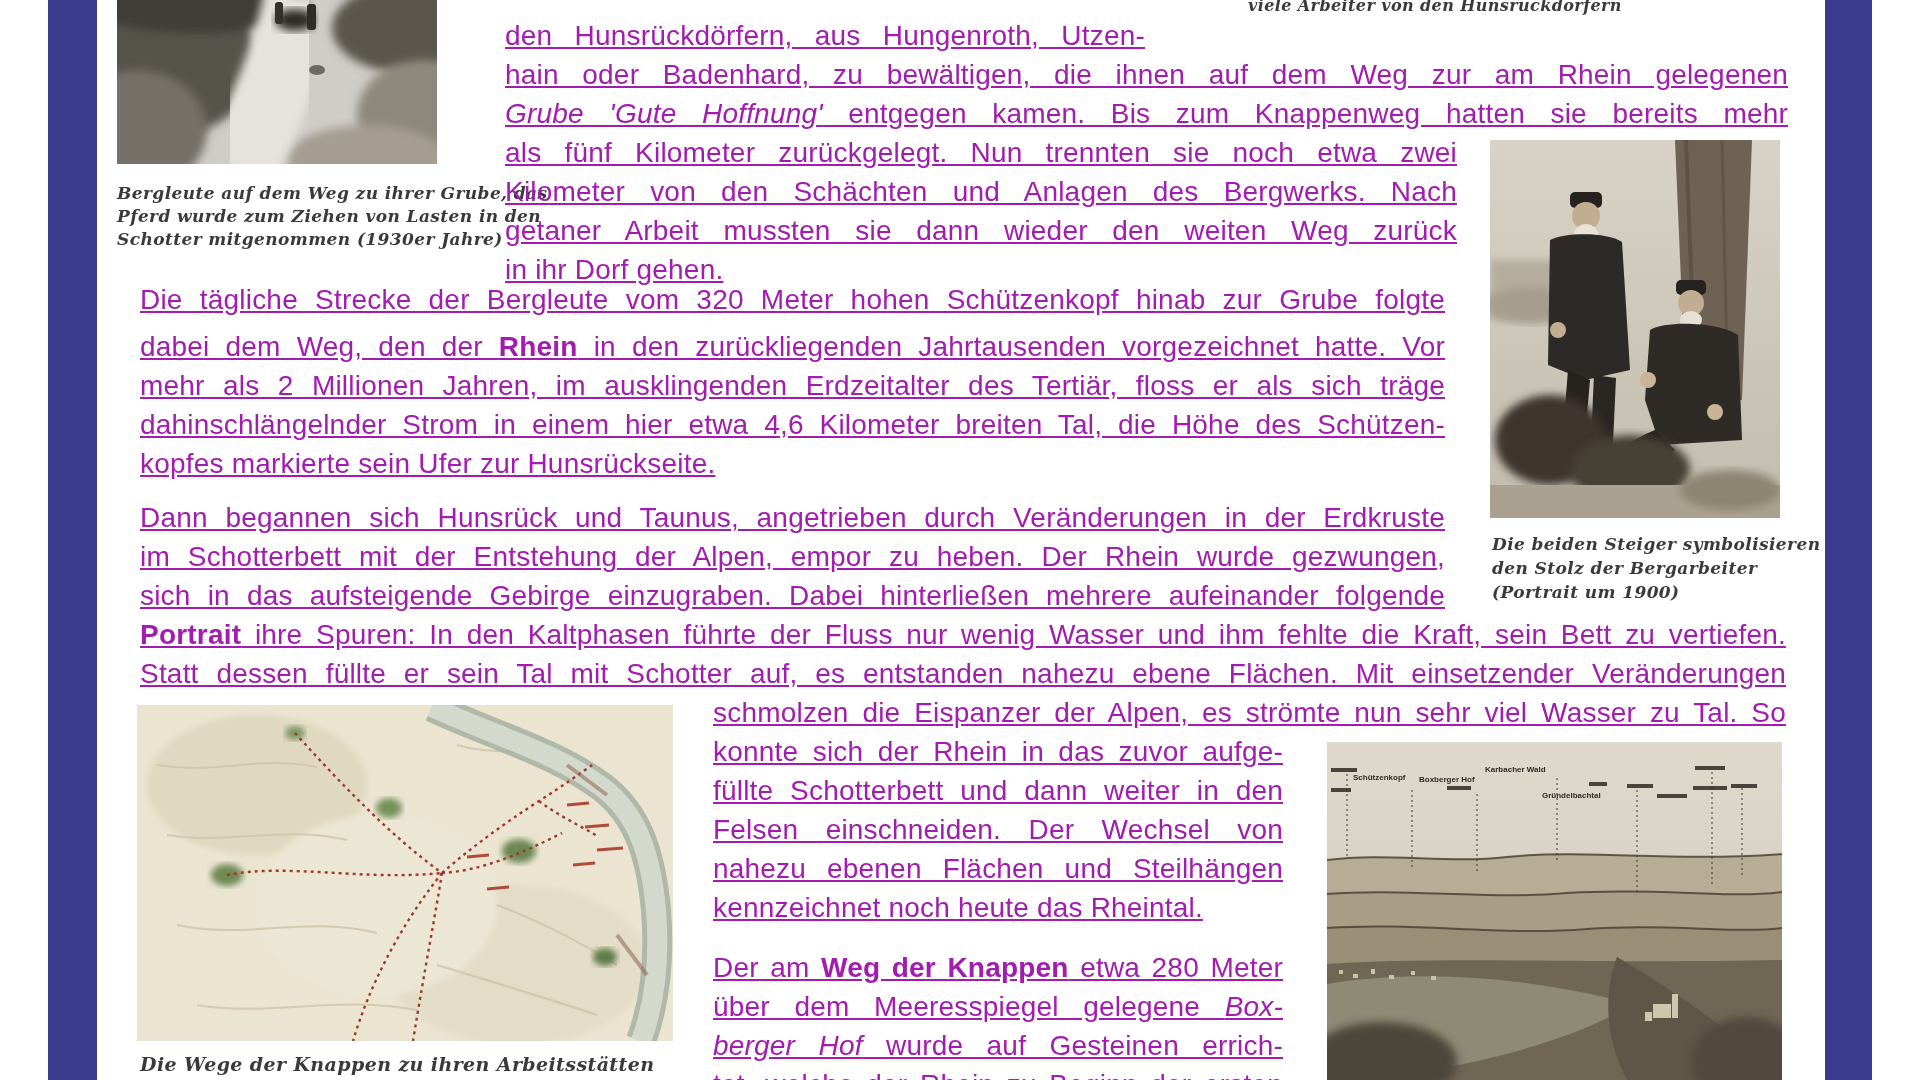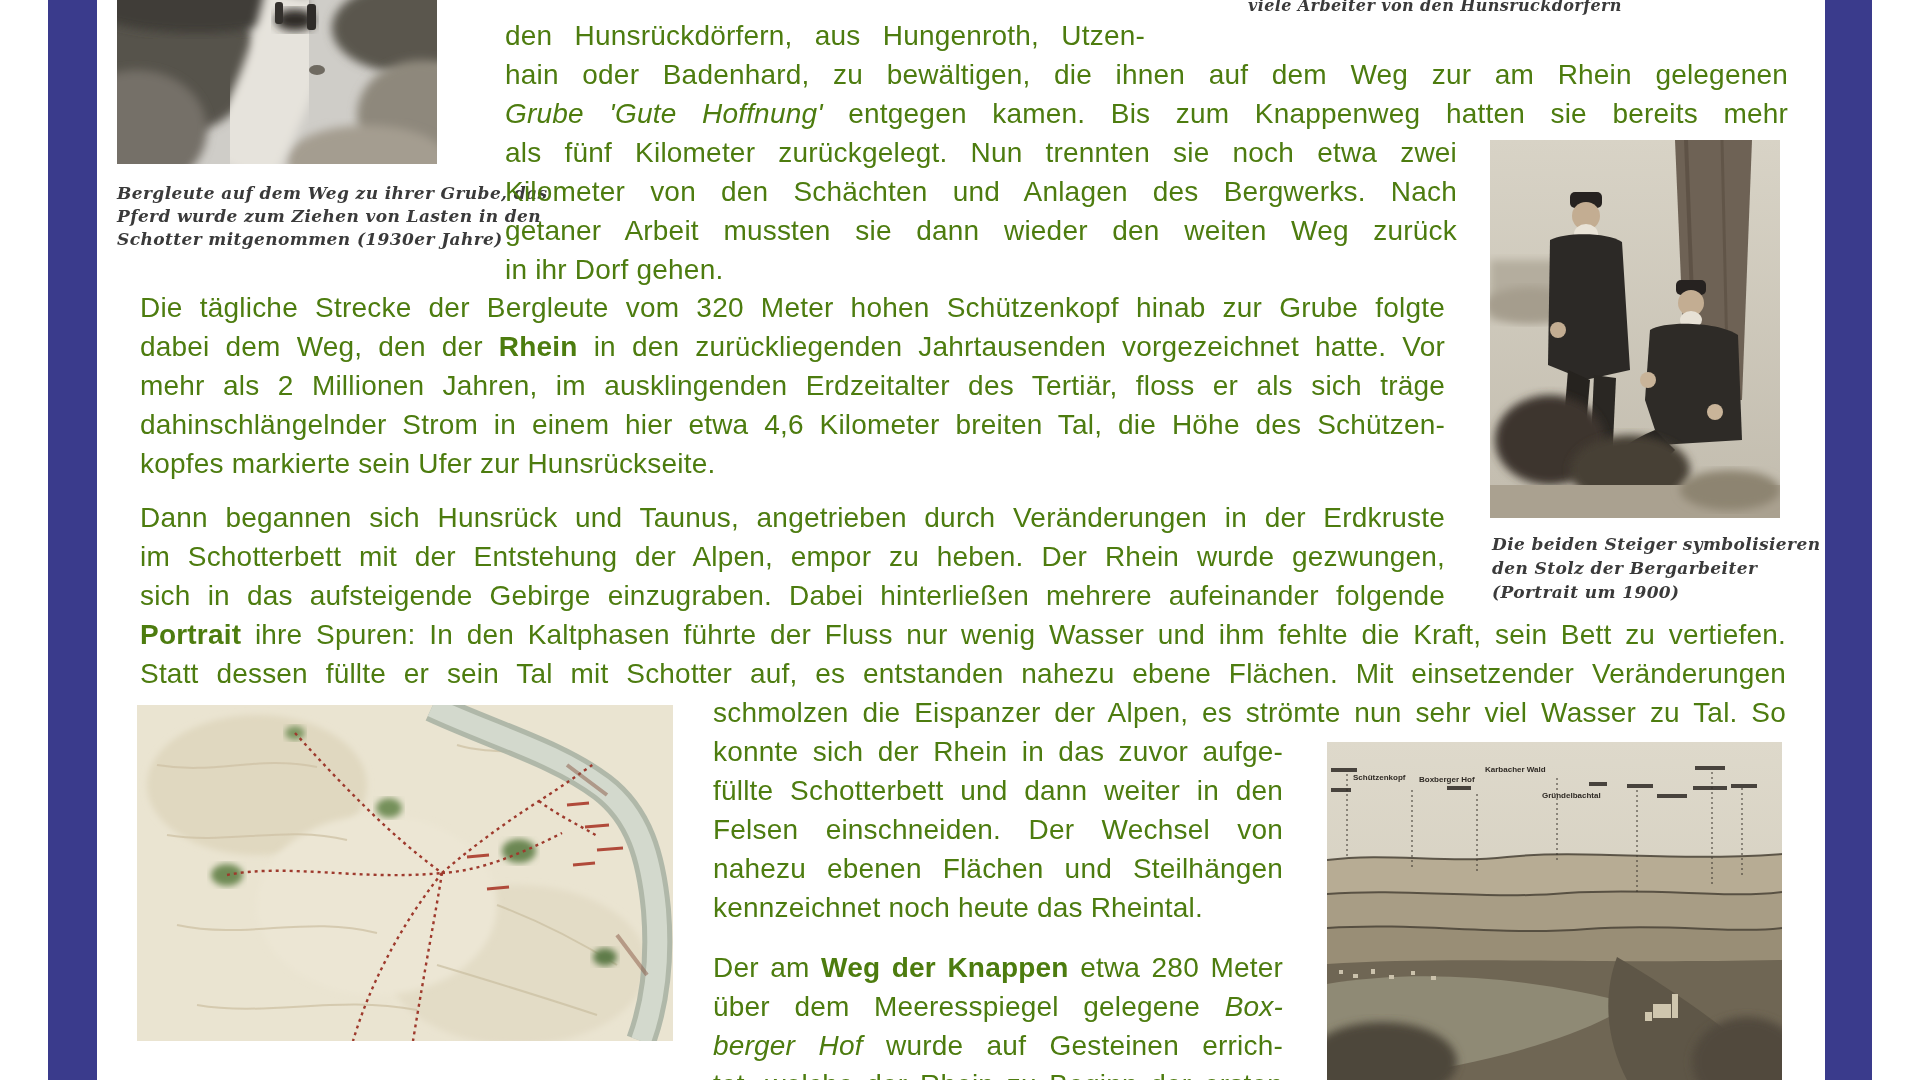--- a/index.html
+++ b/index.html
@@ -3,21 +3,21 @@
 <meta charset="utf-8">
 <style>
   html,body{margin:0;padding:0;}
   body{width:1920px;height:1080px;overflow:hidden;background:#ffffff;}
   .poster{position:absolute;left:0;top:0;width:1920px;height:1080px;background:#ffffff;overflow:hidden;
           font-family:"Liberation Sans",sans-serif;color:#3d3d3d;}
   .stripe{position:absolute;top:0;bottom:0;background:#3a3b8c;}
   .stripe.left{left:48px;width:49px;}
   .stripe.right{left:1825px;width:47px;}
   .ln{position:absolute;height:39px;line-height:39px;font-size:28px;letter-spacing:0.2px;
-      text-align:justify;text-align-last:justify;white-space:nowrap;color:#4d7c0f;}
+      text-align:justify;text-align-last:justify;white-space:nowrap;color:#a21caf;text-decoration:underline;}
   .ln.last{text-align-last:left;}
   .b{font-weight:700;margin-top:28px;}
   .i{font-style:italic;}
   .cap{position:absolute;font-family:"DejaVu Serif",serif;font-style:italic;font-weight:700;
        color:#3a3a3a;font-size:17px;line-height:23px;letter-spacing:0.4px;white-space:nowrap;}
   .photo{position:absolute;overflow:hidden;}
   svg{display:block;}
 </style>
 </head>
 <body>
@@ -61,21 +61,21 @@
     <div class="ln" style="left:505px;top:16px;width:640px">den Hunsrückdörfern, aus Hungenroth, Utzen-</div>
     <div class="ln" style="left:505px;top:55px;width:1283px">hain oder Badenhard, zu bewältigen, die ihnen auf dem Weg zur am Rhein gelegenen</div>
     <div class="ln" style="left:505px;top:94px;width:1283px"><span class="i">Grube 'Gute Hoffnung'</span><span> entgegen kamen. Bis zum Knappenweg hatten sie bereits mehr</span></div>
     <div class="ln" style="left:505px;top:133px;width:952px">als fünf Kilometer zurückgelegt. Nun trennten sie noch etwa zwei</div>
     <div class="ln" style="left:505px;top:172px;width:952px">Kilometer von den Schächten und Anlagen des Bergwerks. Nach</div>
     <div class="ln" style="left:505px;top:211px;width:952px">getaner Arbeit mussten sie dann wieder den weiten Weg zurück</div>
     <div class="ln last" style="left:505px;top:250px;width:952px">in ihr Dorf gehen.</div>
   </div>
 
   <div>
-    <div class="ln" style="left:140px;top:288px;width:1305px">Die tägliche Strecke der Bergleute vom 320 Meter hohen Schützenkopf hinab zur Grube folgte</div>
+    <div class="ln" style="left:140px;top:280px;width:1305px">Die tägliche Strecke der Bergleute vom 320 Meter hohen Schützenkopf hinab zur Grube folgte</div>
     <div class="ln" style="left:140px;top:327px;width:1305px"><span>dabei dem Weg, den der </span><span class="b">Rhein</span><span> in den zurückliegenden Jahrtausenden vorgezeichnet hatte. Vor</span></div>
     <div class="ln" style="left:140px;top:366px;width:1305px">mehr als 2 Millionen Jahren, im ausklingenden Erdzeitalter des Tertiär, floss er als sich träge</div>
     <div class="ln" style="left:140px;top:405px;width:1305px">dahinschlängelnder Strom in einem hier etwa 4,6 Kilometer breiten Tal, die Höhe des Schützen-</div>
     <div class="ln last" style="left:140px;top:444px;width:1305px">kopfes markierte sein Ufer zur Hunsrückseite.</div>
   </div>
 
   <div>
     <div class="ln" style="left:140px;top:498px;width:1305px">Dann begannen sich Hunsrück und Taunus, angetrieben durch Veränderungen in der Erdkruste</div>
     <div class="ln" style="left:140px;top:537px;width:1305px">im Schotterbett mit der Entstehung der Alpen, empor zu heben. Der Rhein wurde gezwungen,</div>
     <div class="ln" style="left:140px;top:576px;width:1305px">sich in das aufsteigende Gebirge einzugraben. Dabei hinterließen mehrere aufeinander folgende</div>
@@ -181,20 +181,21 @@
           <line x1="430" y1="100" x2="452" y2="98"></line>
         <line x1="448" y1="122" x2="472" y2="120"></line>
           <line x1="350" y1="184" x2="372" y2="182"></line>
         <line x1="460" y1="145" x2="486" y2="143"></line>
           <line x1="436" y1="160" x2="458" y2="158"></line>
       </g>
       <path d="M430,60 L470,90 M480,230 L510,270" stroke="#8a5a48" stroke-width="4" opacity="0.5"></path>
     </svg>
   </div>
 
+  <div class="cap" style="left:140px;top:1053px;font-size:19px">Die Wege der Knappen zu ihren Arbeitsstätten</div>
 
   <div class="photo" style="left:1327px;top:742px;width:455px;height:338px">
     <svg width="455" height="338" viewBox="0 0 455 338">
       <defs>
         <filter id="bl4">
             <feGaussianBlur stdDeviation="4"></feGaussianBlur>
           </filter>
         <linearGradient id="sky4" x1="0" y1="0" x2="0" y2="1">
           <stop offset="0" stop-color="#ded9cb"></stop>
             <stop offset="1" stop-color="#cfc9b9"></stop>

